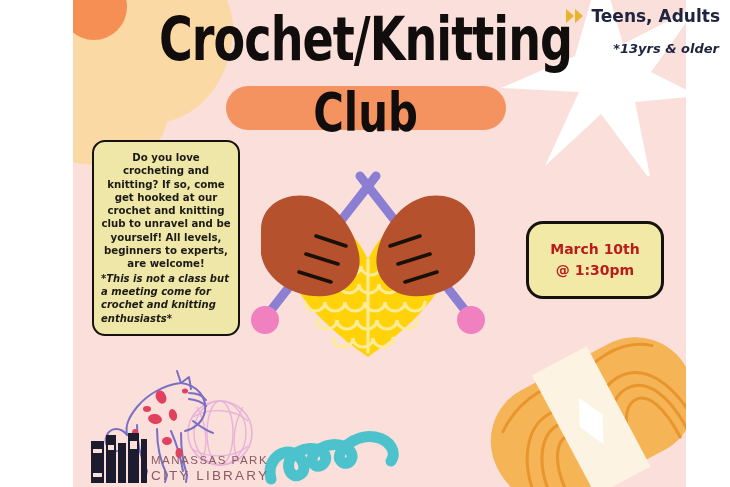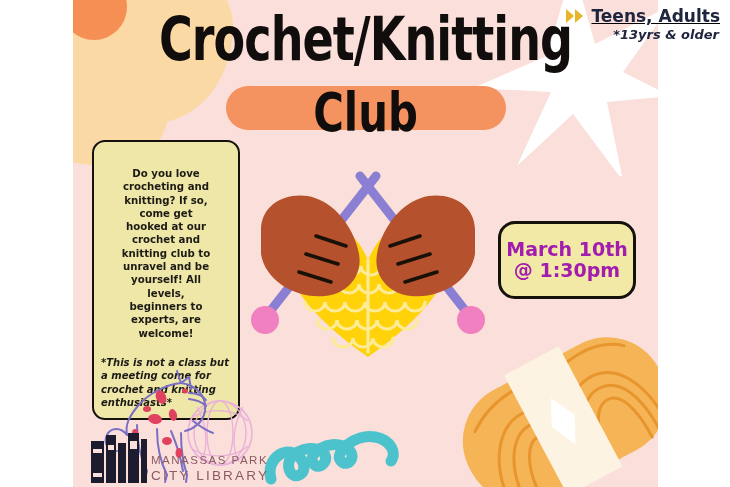--- a/index.html
+++ b/index.html
@@ -11,20 +11,21 @@
     background:#ffffff;
     overflow:hidden;
   }
 
   
   .canvas{
     position:absolute;
     left:73px; top:0; width:585px; height:487px;
     background:#fadfdb;
     overflow:hidden;
+    padding-left:28px;
   }
 
   
   .blob-peach{
     position:absolute; left:-40px; top:-52px;
     width:200px; height:175px;
     background:#fbd9a5;
     border-radius:48% 52% 40% 60% / 55% 45% 55% 45%;
   }
   .blob-peach2{
@@ -87,29 +88,29 @@
 
   
   .audience{
     position:absolute;
     right:10px; top:6px;
     z-index:20;
     text-align:right;
     font-family:"DejaVu Sans",sans-serif;
   }
   .audience-row{
-    display:flex;align-items:center;gap:4px;justify-content:flex-start;text-decoration:underline;
+    display:flex;align-items:center;gap:4px;justify-content:flex-start;
   }
   .chev{width:24px;height:20px;display:block;}
   .audience-main{
     font-size:17px;font-weight:700;color:#20253f;letter-spacing:0px;
   }
   .audience-sub{
     font-size:13px;font-weight:700;font-style:italic;color:#20253f;
-    margin-top:1px;margin-right:1px;
+    margin-top:15px;margin-right:1px;
   }
 
   
   .desc-card{
     position:absolute;
     left:19px; top:140px;
     width:148px;
     padding:9px 7px 9px 7px;
     box-sizing:border-box;
     background:#efe7a8;
@@ -117,21 +118,21 @@
     border-radius:13px;
     z-index:7;
   }
   .desc-main{
     font-family:"DejaVu Sans",sans-serif;
     font-size:10.2px;
     font-weight:700;
     line-height:13.3px;
     color:#1c1a14;
     text-align:center;
-    margin:16px;
+    margin:0;
   }
   .desc-note{
     font-family:"DejaVu Sans",sans-serif;
     font-size:10px;
     font-weight:700;
     font-style:italic;
     line-height:13.4px;
     color:#1c1a14;
     text-align:left;
     margin:1px 0 0 0;
@@ -144,21 +145,21 @@
     width:132px;height:72px;
     background:#f2e9a7;
     border:3px solid #15120d;
     border-radius:17px;
     display:flex;flex-direction:column;
     align-items:center;justify-content:center;
     z-index:7;
   }
   .date-line{
     font-family:"DejaVu Sans",sans-serif;
-    font-size:19px;font-weight:700;color:#a21caf;
+    font-size:14px;font-weight:700;color:#b91c1c;
     line-height:21px;
   }
 
   
   .illus{
     position:absolute;
     left:170px; top:162px;
     width:250px; height:195px;
     z-index:4;
   }

